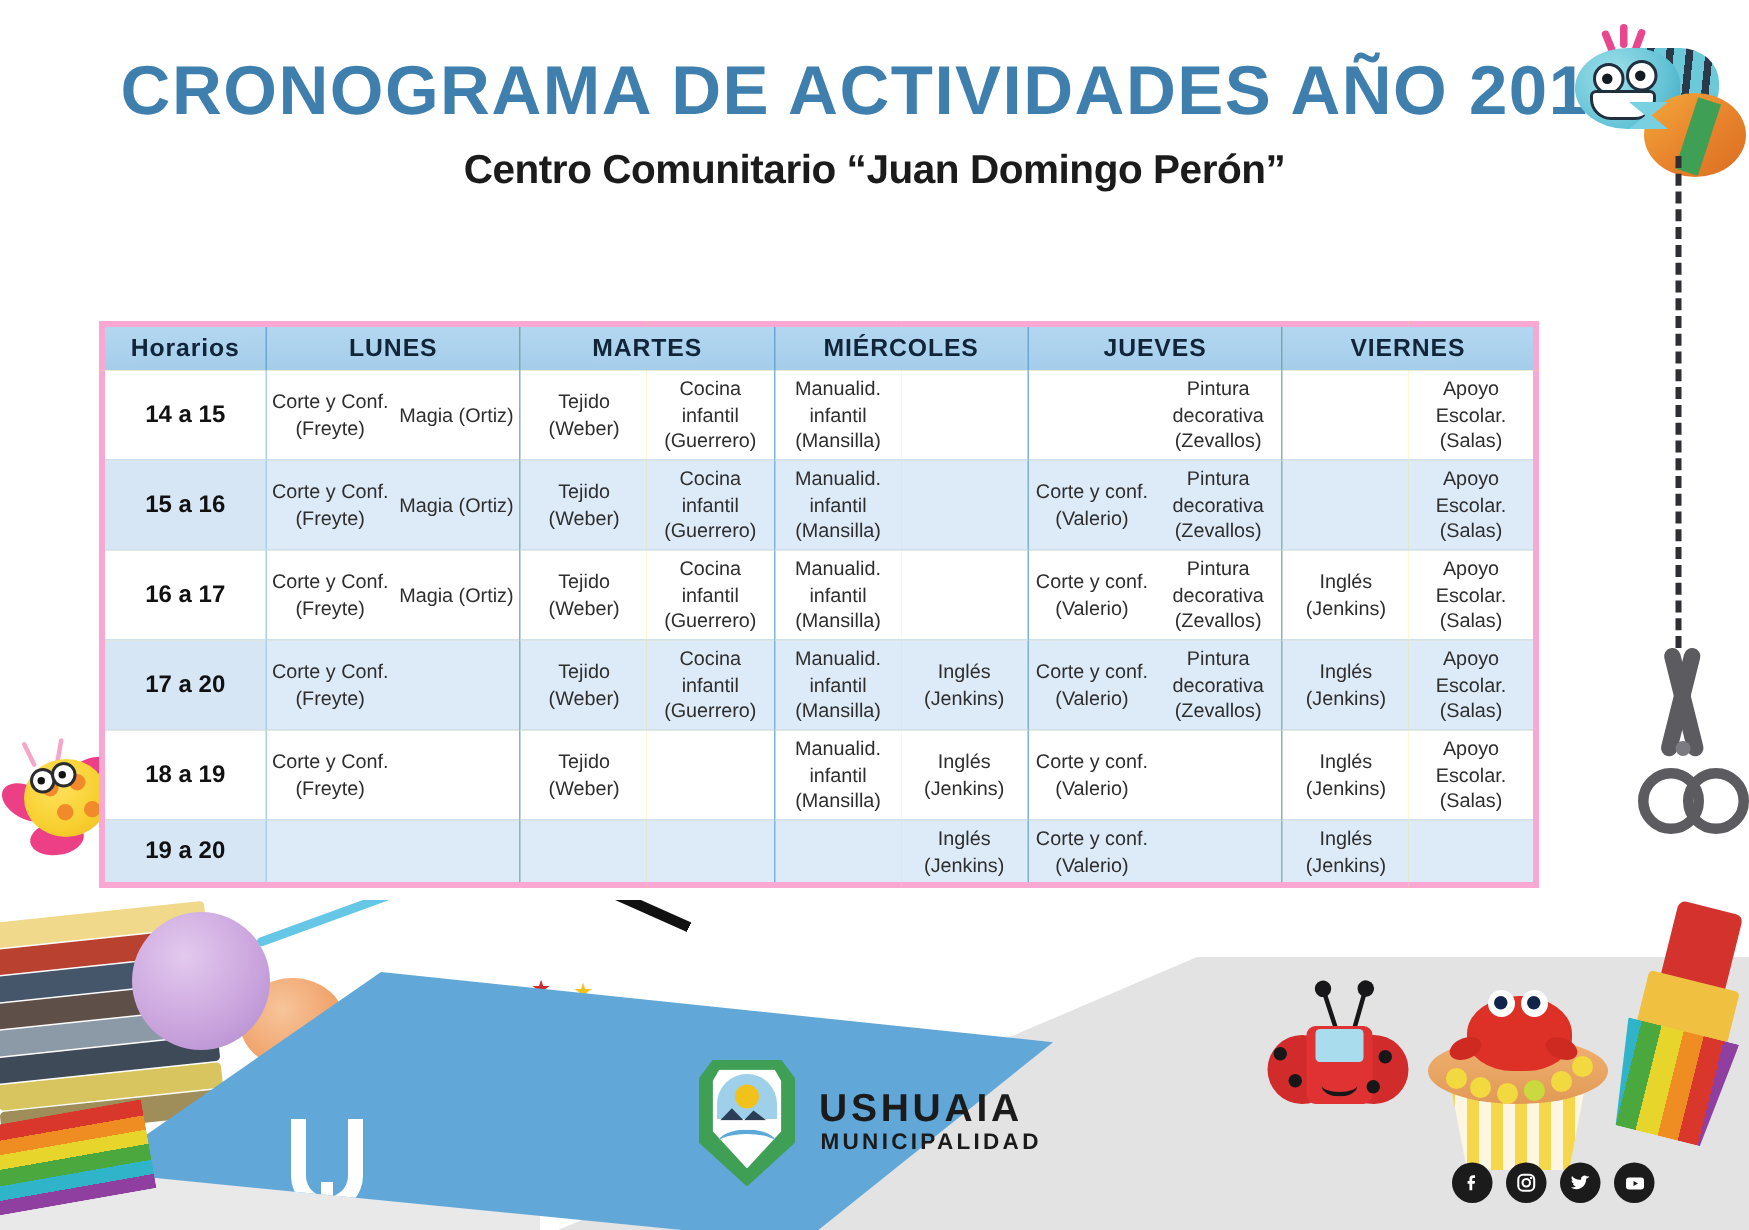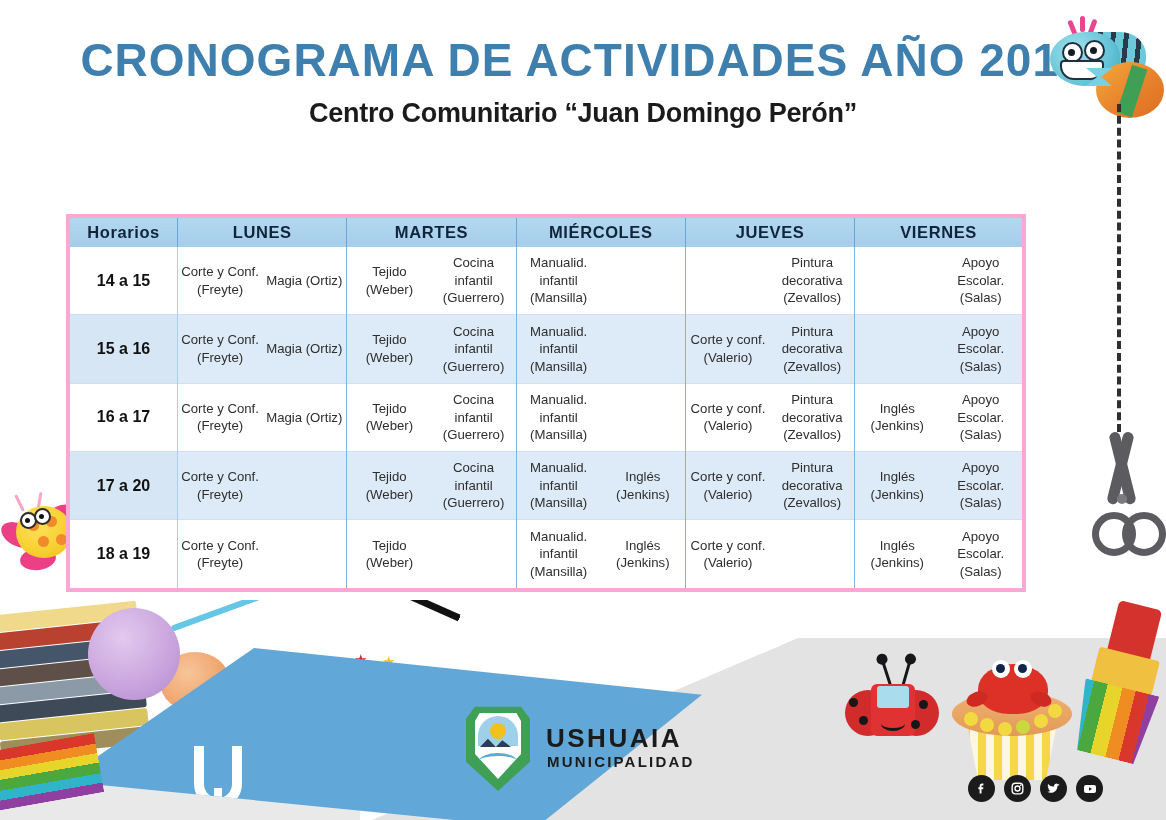--- a/index.html
+++ b/index.html
@@ -352,20 +352,33 @@
           <td class="cell daysep">Tejido (Weber)</td>
           <td class="cell"></td>
           <td class="cell daysep">Manualid. infantil (Mansilla)</td>
           <td class="cell">Inglés (Jenkins)</td>
           <td class="cell daysep">Corte y conf. (Valerio)</td>
           <td class="cell"></td>
           <td class="cell daysep">Inglés (Jenkins)</td>
           <td class="cell">Apoyo Escolar. (Salas)</td>
         </tr>
 
+        <tr class="alt">
+          <td class="hora">19 a 20</td>
+          <td class="cell daysep"></td>
+          <td class="cell"></td>
+          <td class="cell daysep"></td>
+          <td class="cell"></td>
+          <td class="cell daysep"></td>
+          <td class="cell">Inglés (Jenkins)</td>
+          <td class="cell daysep">Corte y conf. (Valerio)</td>
+          <td class="cell"></td>
+          <td class="cell daysep">Inglés (Jenkins)</td>
+          <td class="cell"></td>
+        </tr>
 
       </tbody>
     </table>
   </div>
 
   <div class="band">
     <div class="band-white"></div>
     <div class="grey-wedge"></div>
     <div class="grey-wedge2"></div>
 

